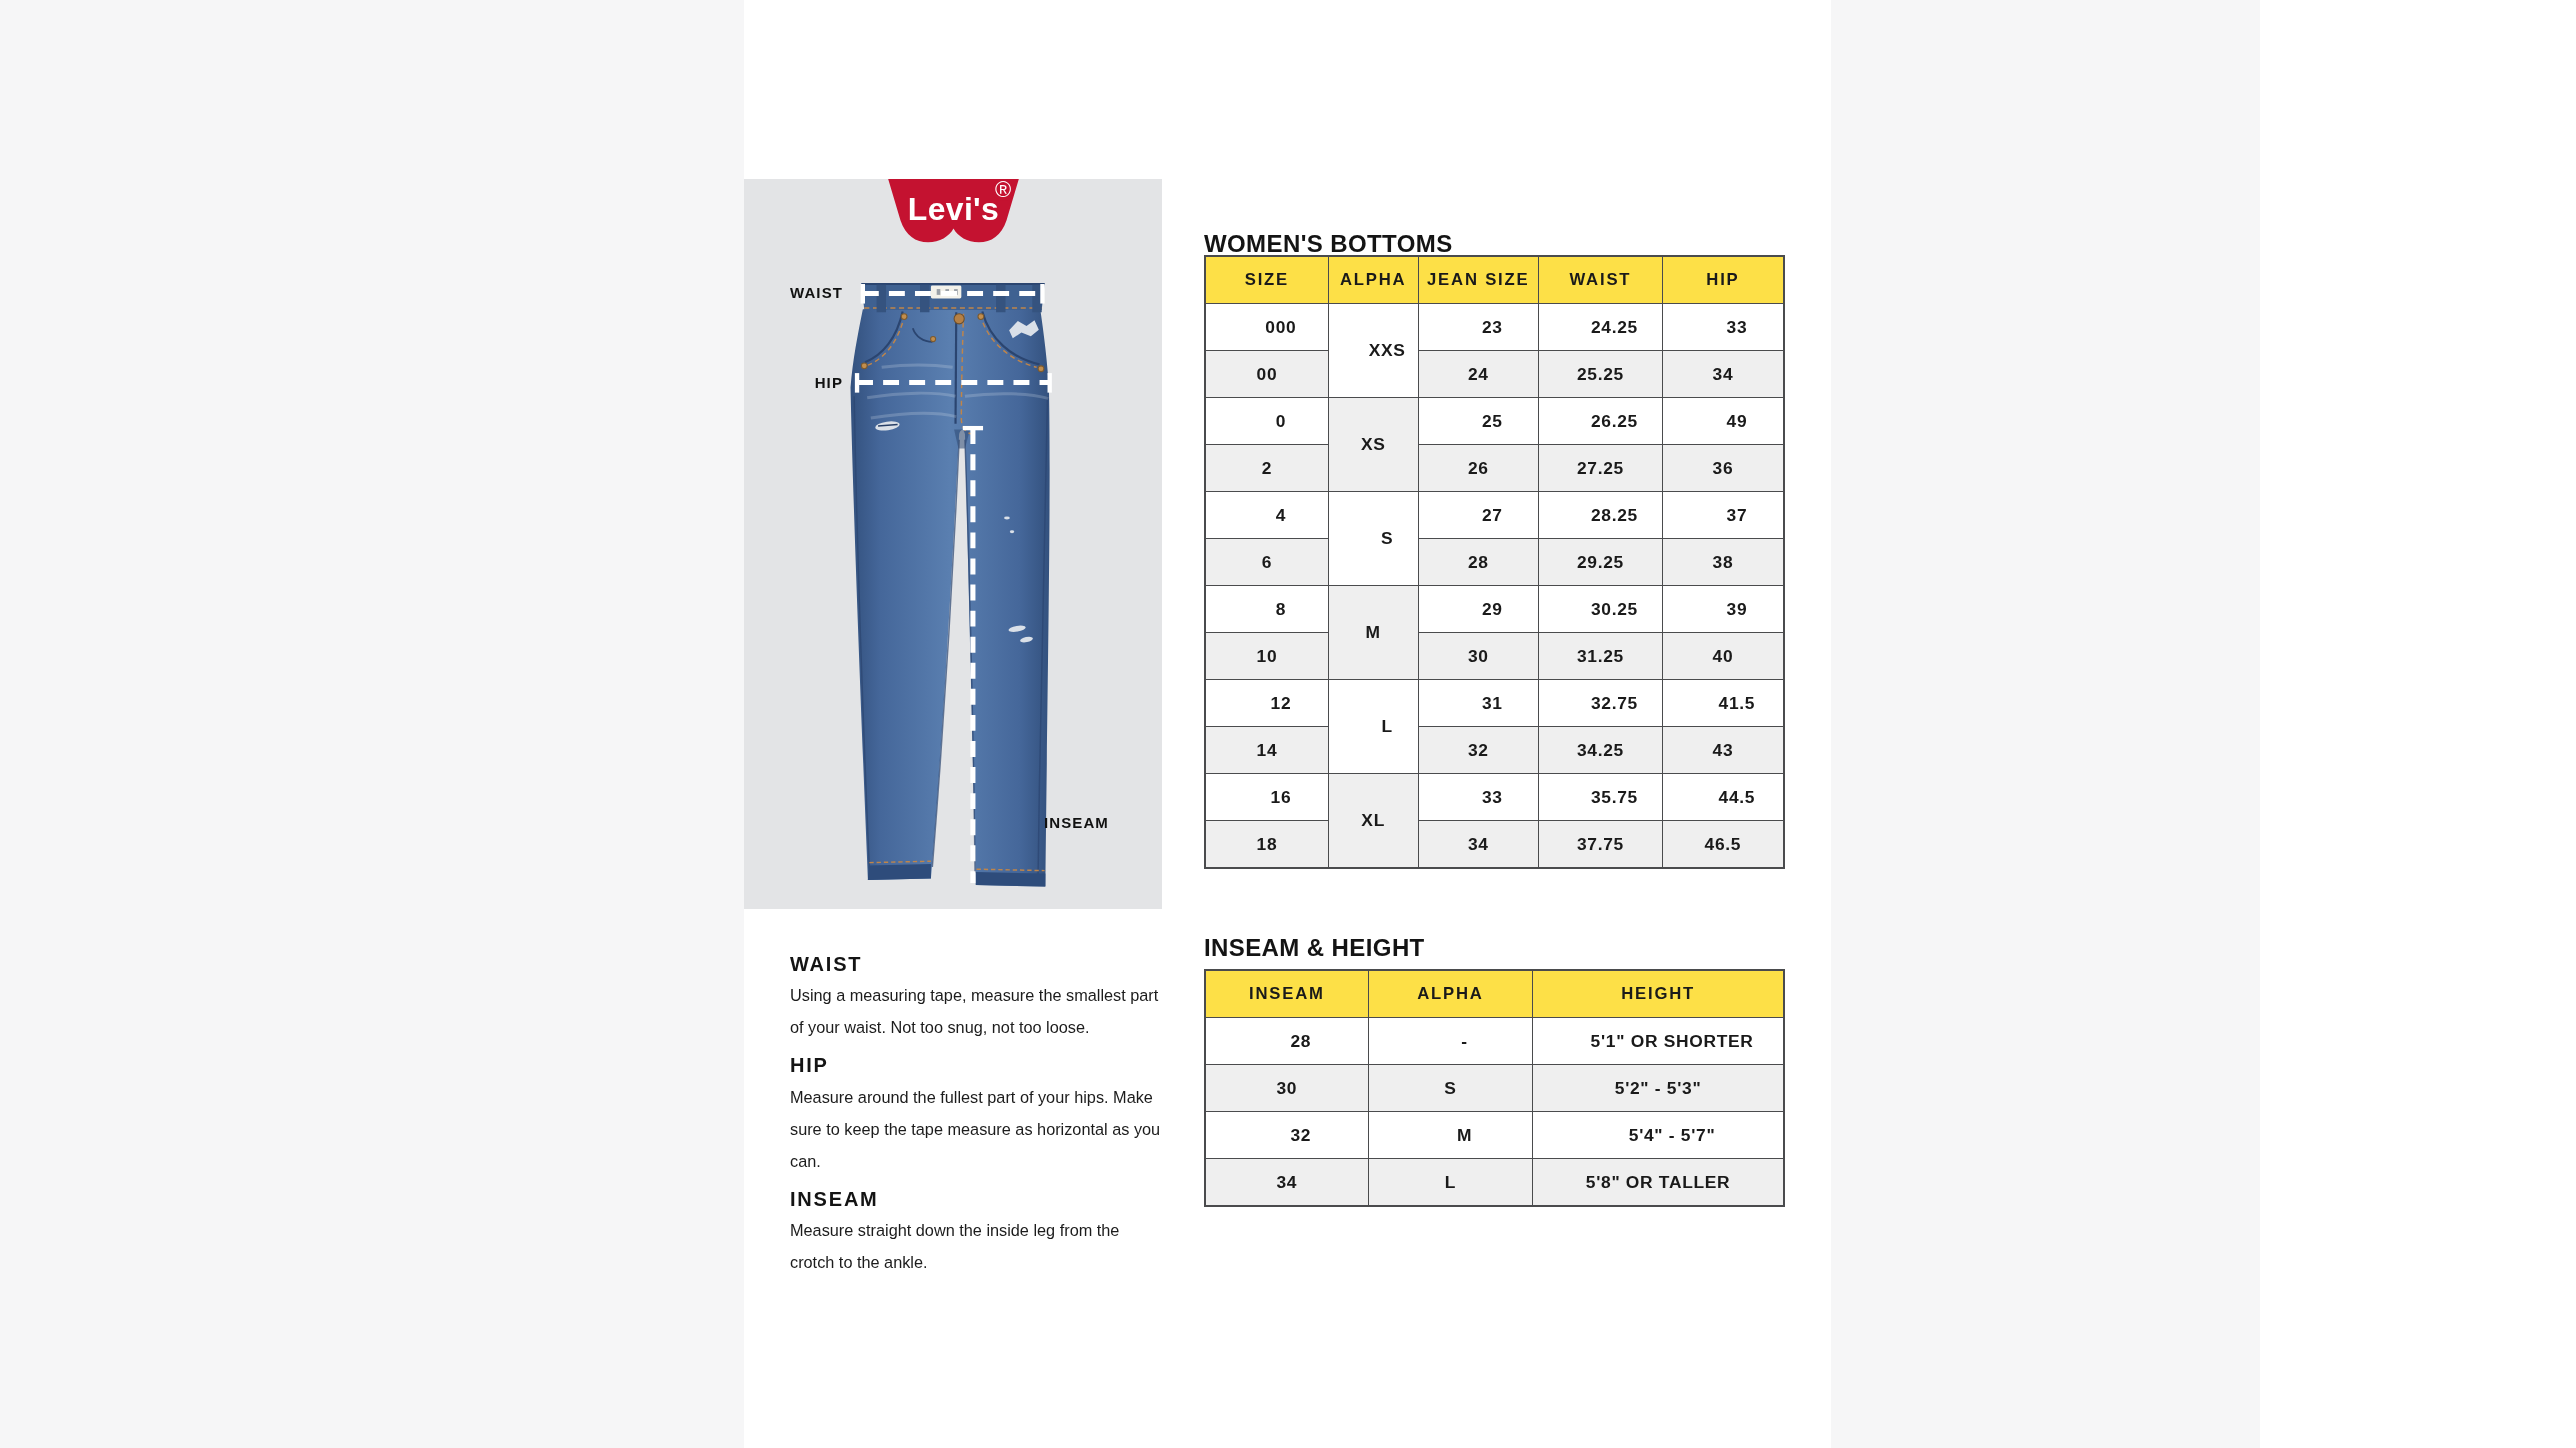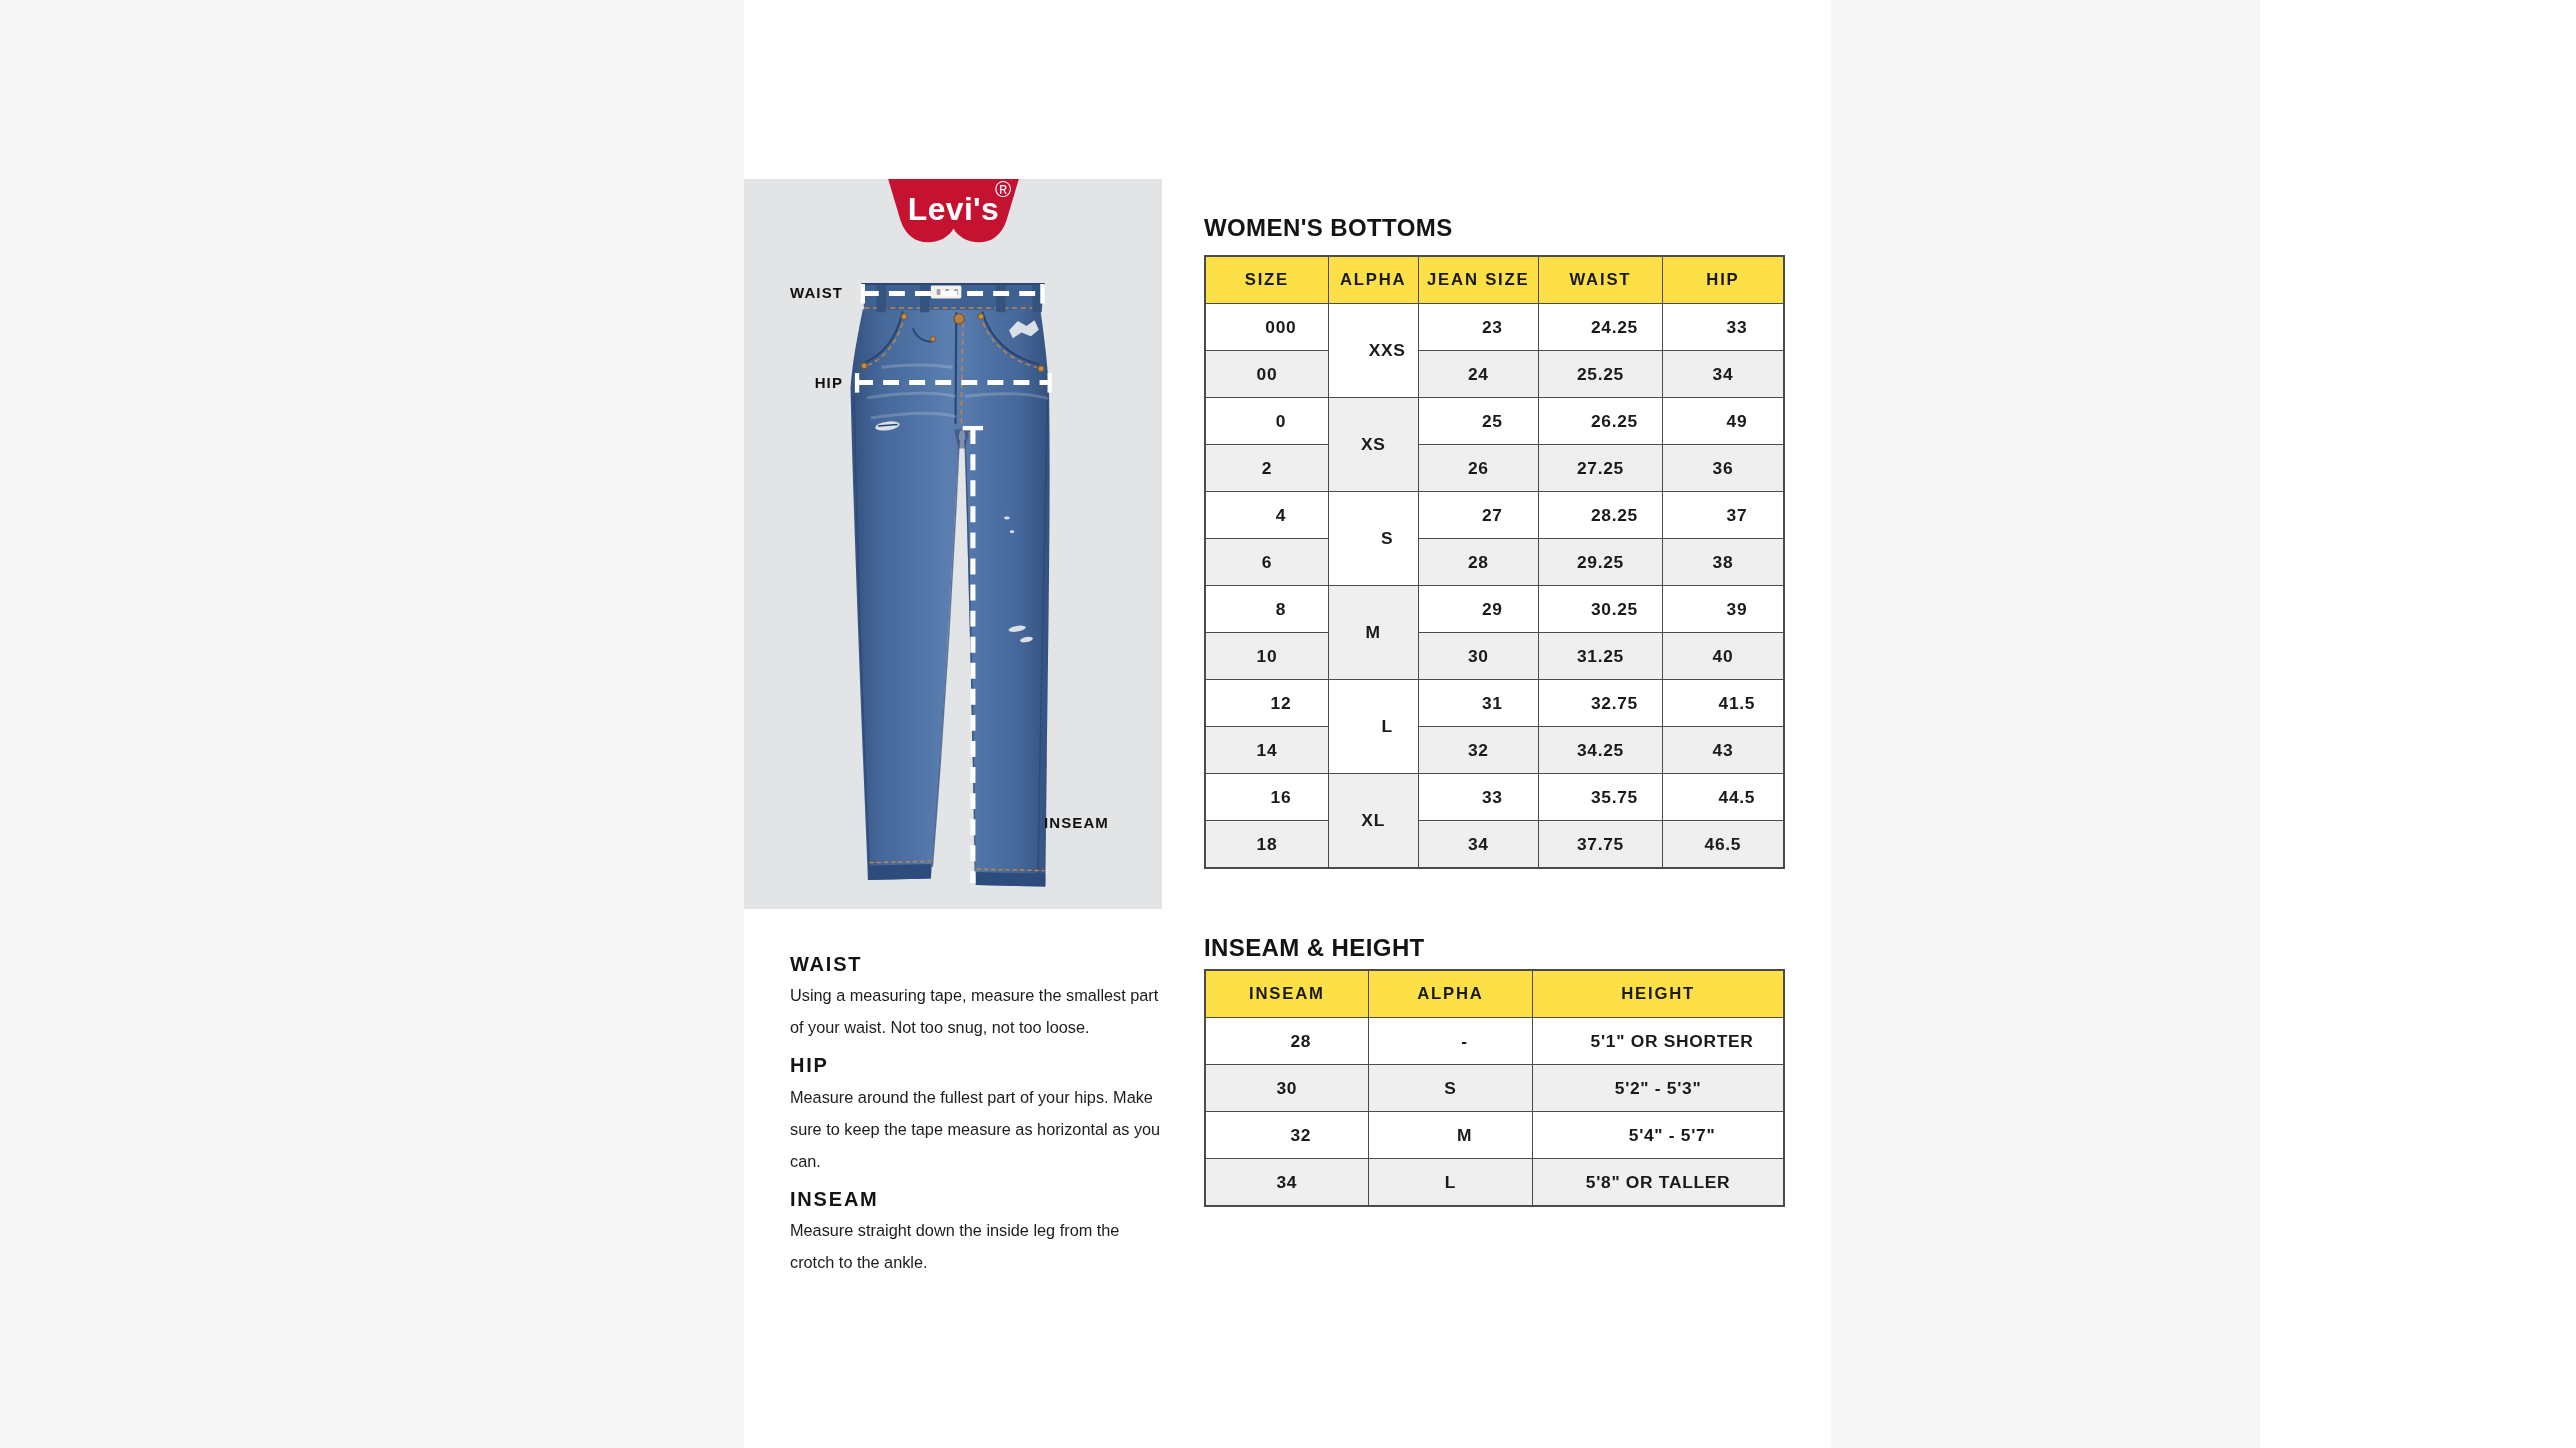--- a/index.html
+++ b/index.html
@@ -14,21 +14,21 @@
              background:#c41230;color:#ffffff;font-size:22px;line-height:22.4px;text-align:center;}
   .jeans-svg{position:absolute;left:0;top:0;width:418px;height:730px;}
   .measure-label{position:absolute;font-weight:800;font-size:15px;letter-spacing:1.1px;color:#111;}
   .lbl-waist{left:41px;top:105px;width:58px;text-align:right;}
   .lbl-hip{left:41px;top:195px;width:58px;text-align:right;}
   .lbl-inseam{left:300px;top:635px;}
 
   
   .tbl-title{position:absolute;left:460px;margin:0;font-size:24px;line-height:26px;
              font-weight:800;letter-spacing:0.4px;color:#141414;}
-  .title-1{top:215px;}
+  .title-1{top:231px;}
   .title-2{top:935px;}
 
   
   table.size-table{position:absolute;left:460px;width:581px;border-collapse:collapse;
                    table-layout:fixed;text-align:center;border:2.2px solid #4a4b4d;}
   .table-1{top:255px;}
   .table-2{top:969px;}
   .size-table th,.size-table td{border:1.4px solid #4a4b4d;height:46px;padding:0;
       vertical-align:middle;font-size:17.4px;font-weight:700;letter-spacing:0.7px;color:#1a1a1a;}
   .size-table th{background:#fde047;font-size:16.7px;letter-spacing:1.8px;}

